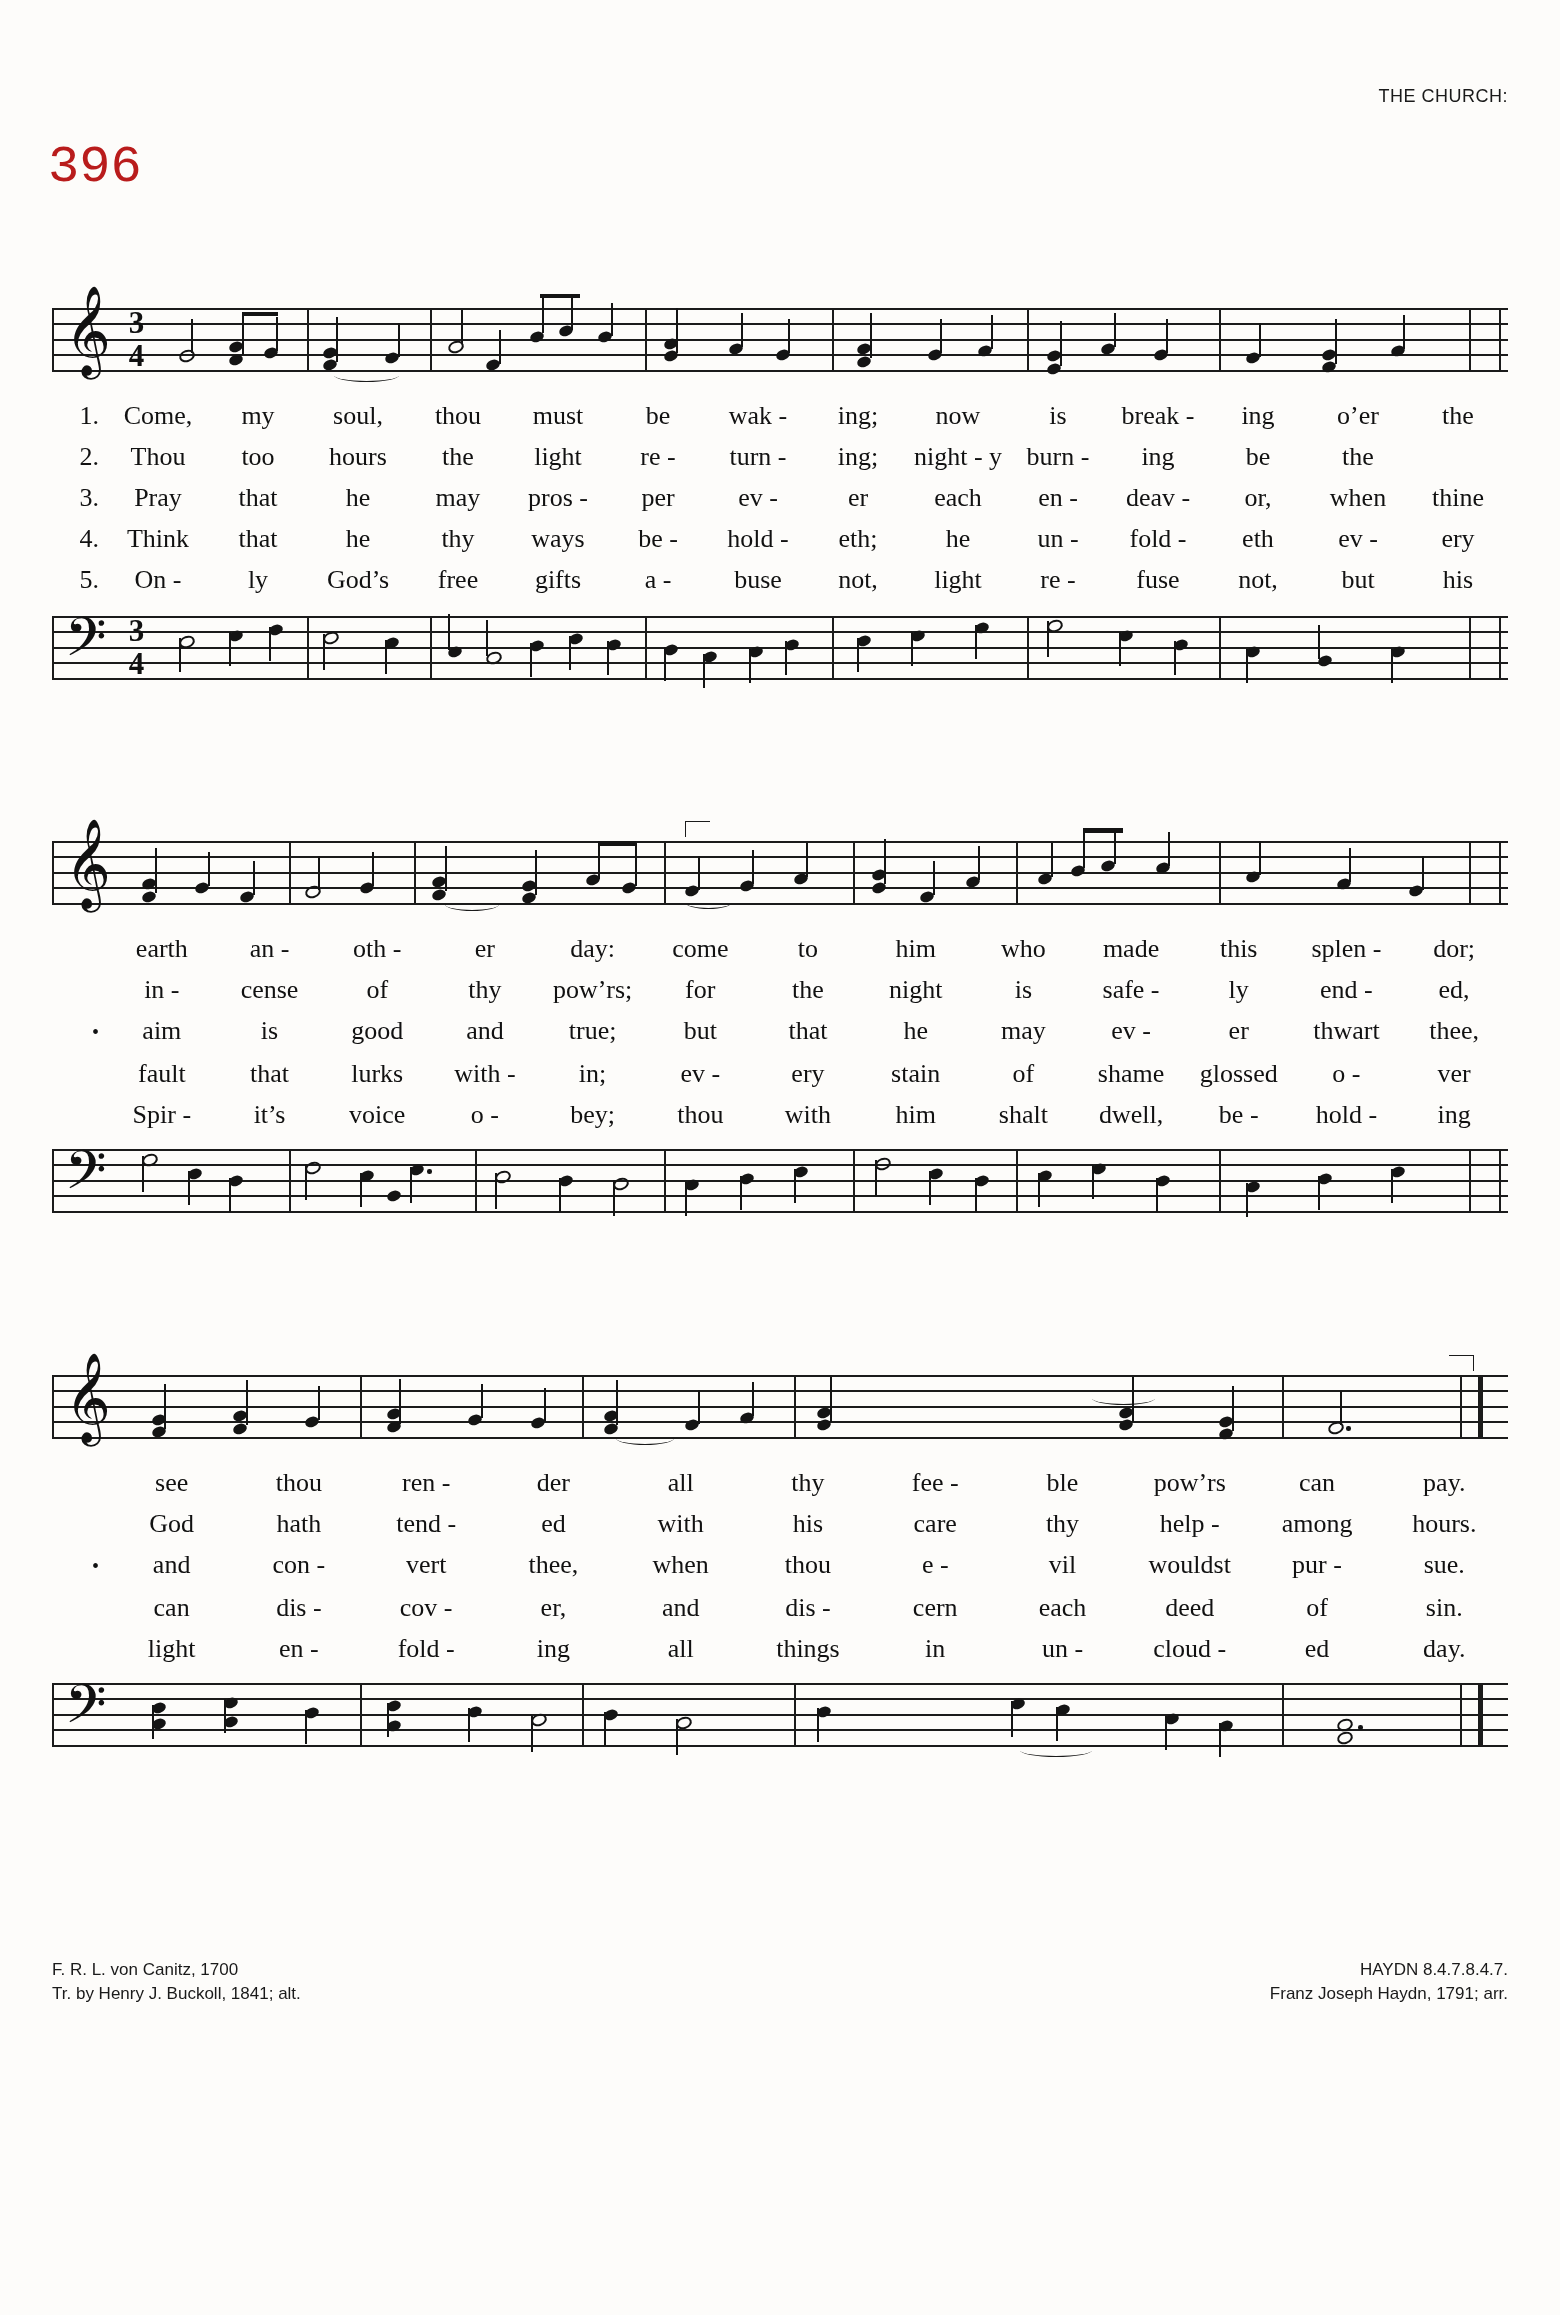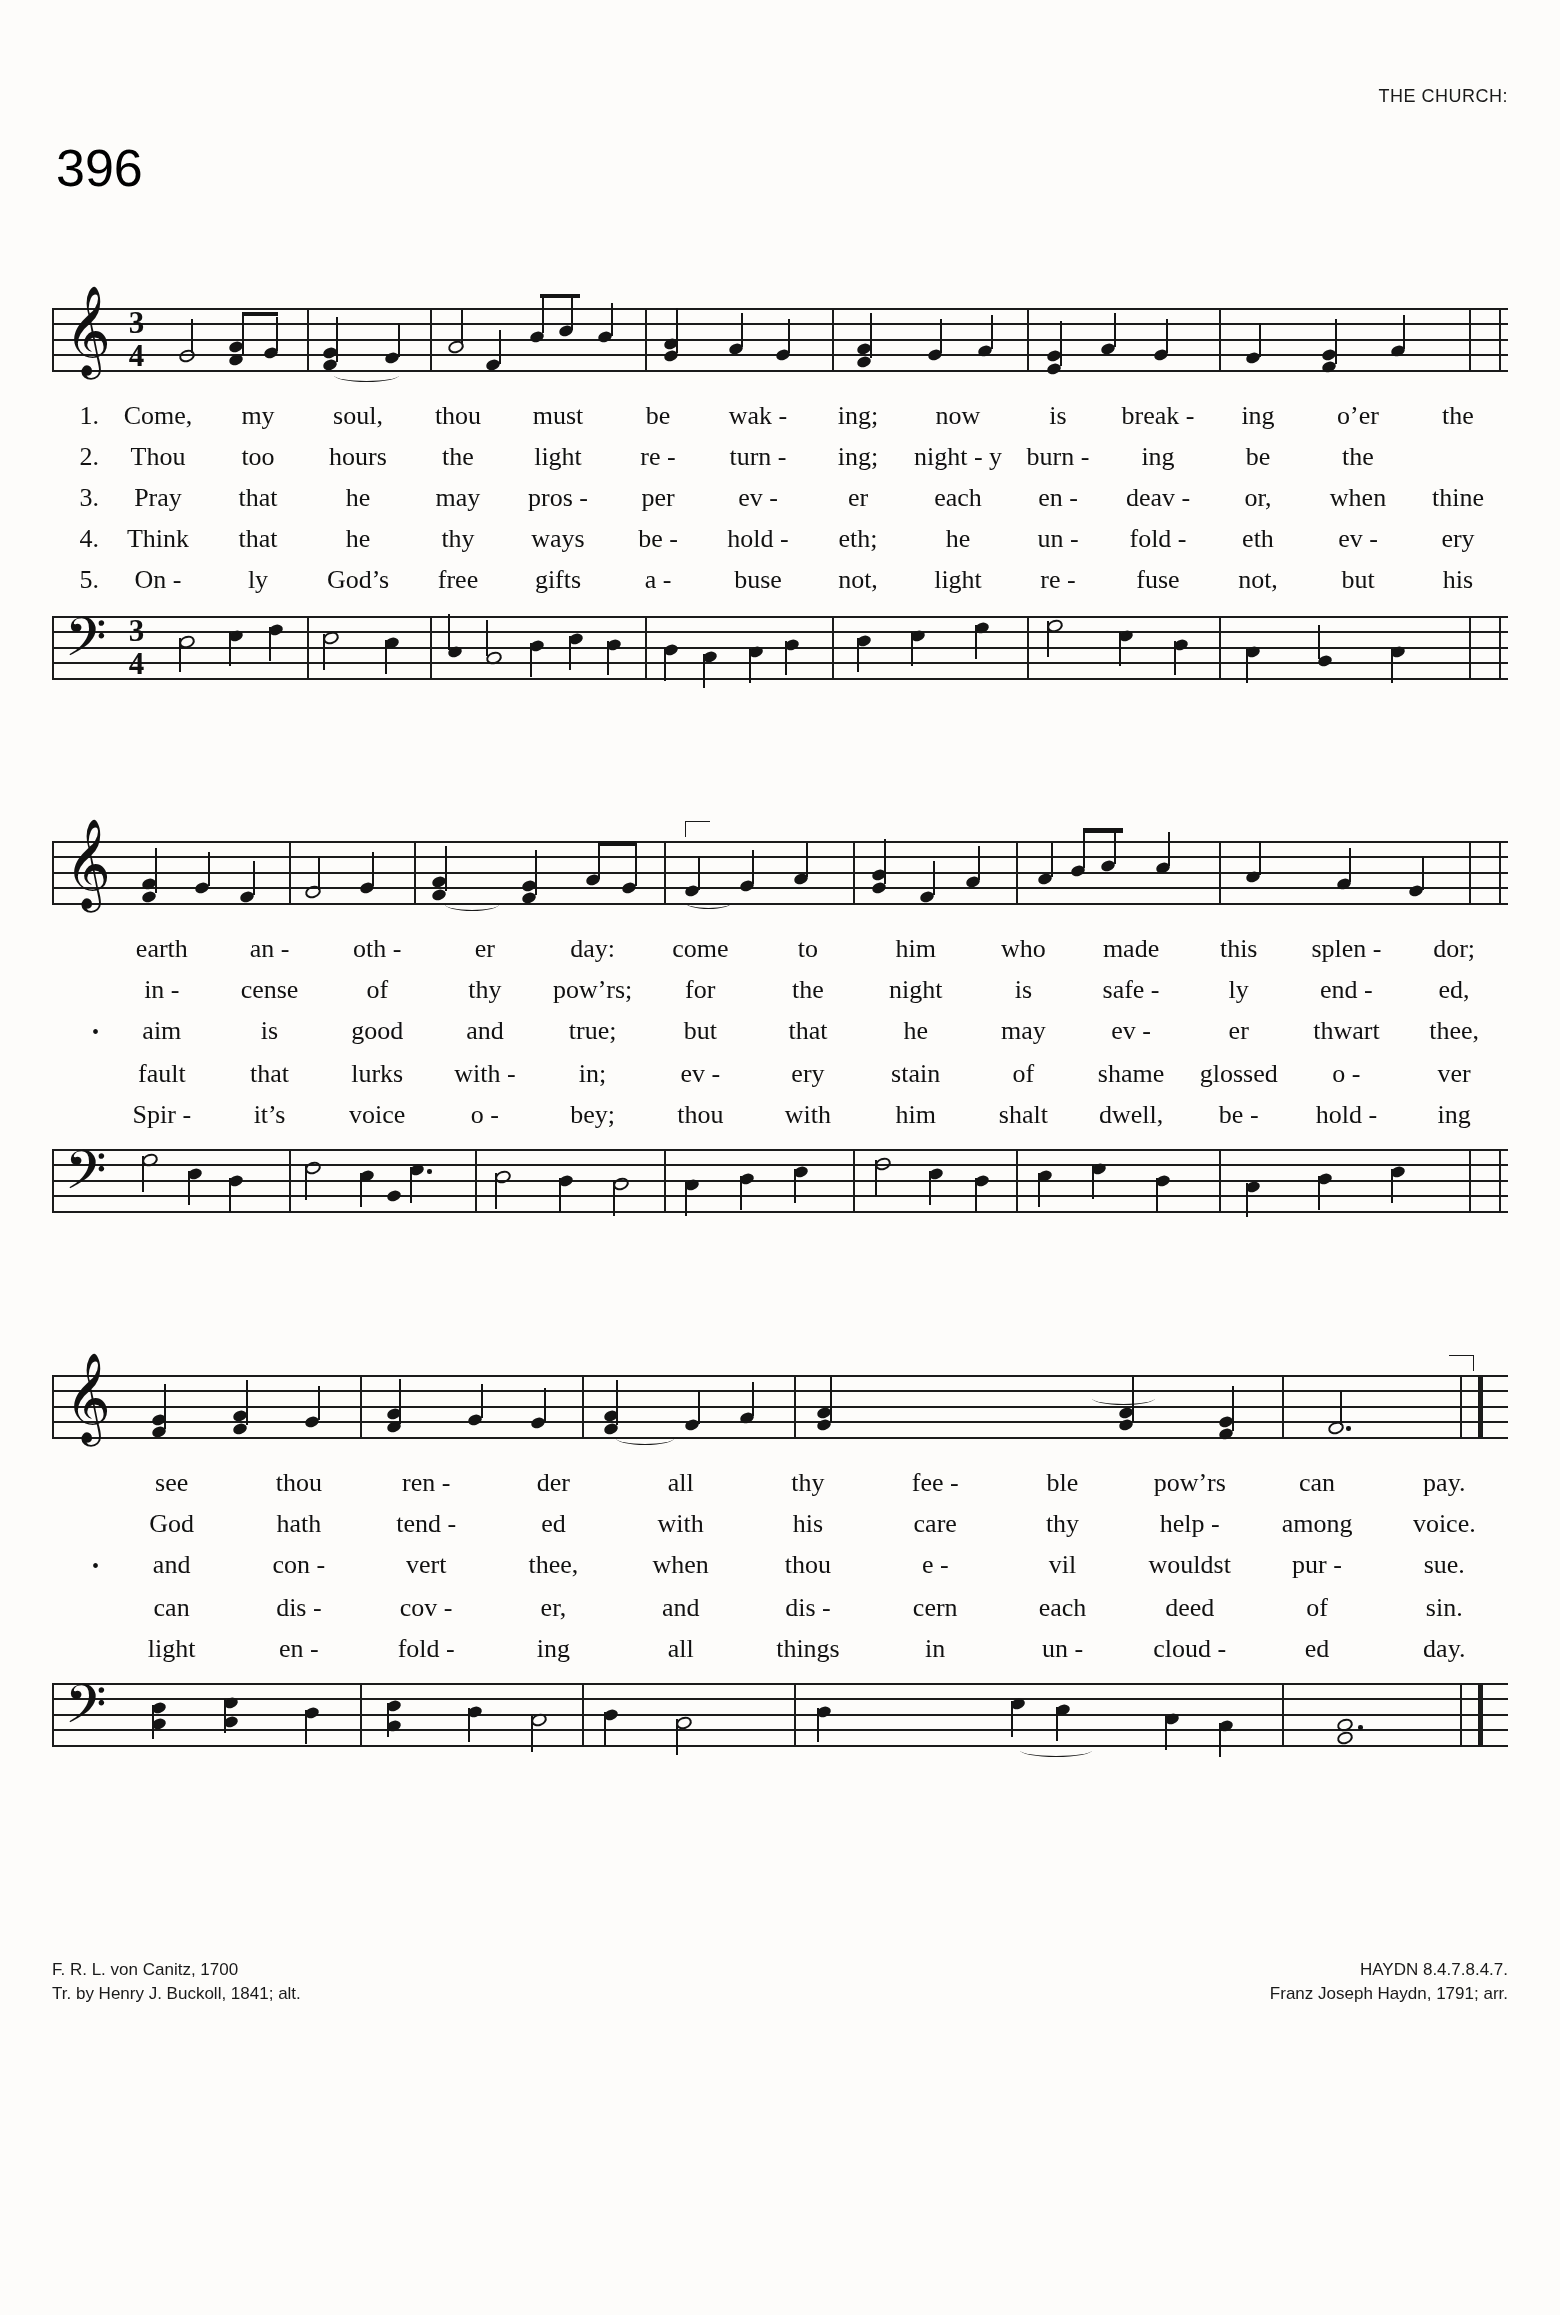--- a/index.html
+++ b/index.html
@@ -28,25 +28,25 @@
     position: absolute;
     right: 52px;
     top: 86px;
     font-family: "Liberation Sans", sans-serif;
     font-size: 18px;
     letter-spacing: 0.5px;
     color: #1a1a1a;
   }
   .hymn-number {
     position: absolute;
-    left: 56px;
+    left: 48px;
     top: 138px;
     font-size: 52px;
-    font-family: Liberation Sans, sans-serif;
-    color: #000000;
+    font-family: Liberation Mono, monospace;
+    color: #b91c1c;
   }
   .hymn-title {
     position: absolute;
     left: 0; right: 0;
     top: 147px;
     text-align: center;
     font-size: 40px;
     font-family: "Liberation Serif", serif;
     color: #111;
     padding-left: 54px;
@@ -780,21 +780,21 @@
         <span class="syl">God</span>
         <span class="syl">hath</span>
         <span class="syl">tend -</span>
         <span class="syl">ed</span>
         <span class="syl">with</span>
         <span class="syl">his</span>
         <span class="syl">care</span>
         <span class="syl">thy</span>
         <span class="syl">help -</span>
         <span class="syl">among</span>
-        <span class="syl">voice.</span>
+        <span class="syl">hours.</span>
       </div>
       <div class="lyric-row">
         <span class="bullet">•</span>
         <span class="syl">and</span>
         <span class="syl">con -</span>
         <span class="syl">vert</span>
         <span class="syl">thee,</span>
         <span class="syl">when</span>
         <span class="syl">thou</span>
         <span class="syl">e -</span>

